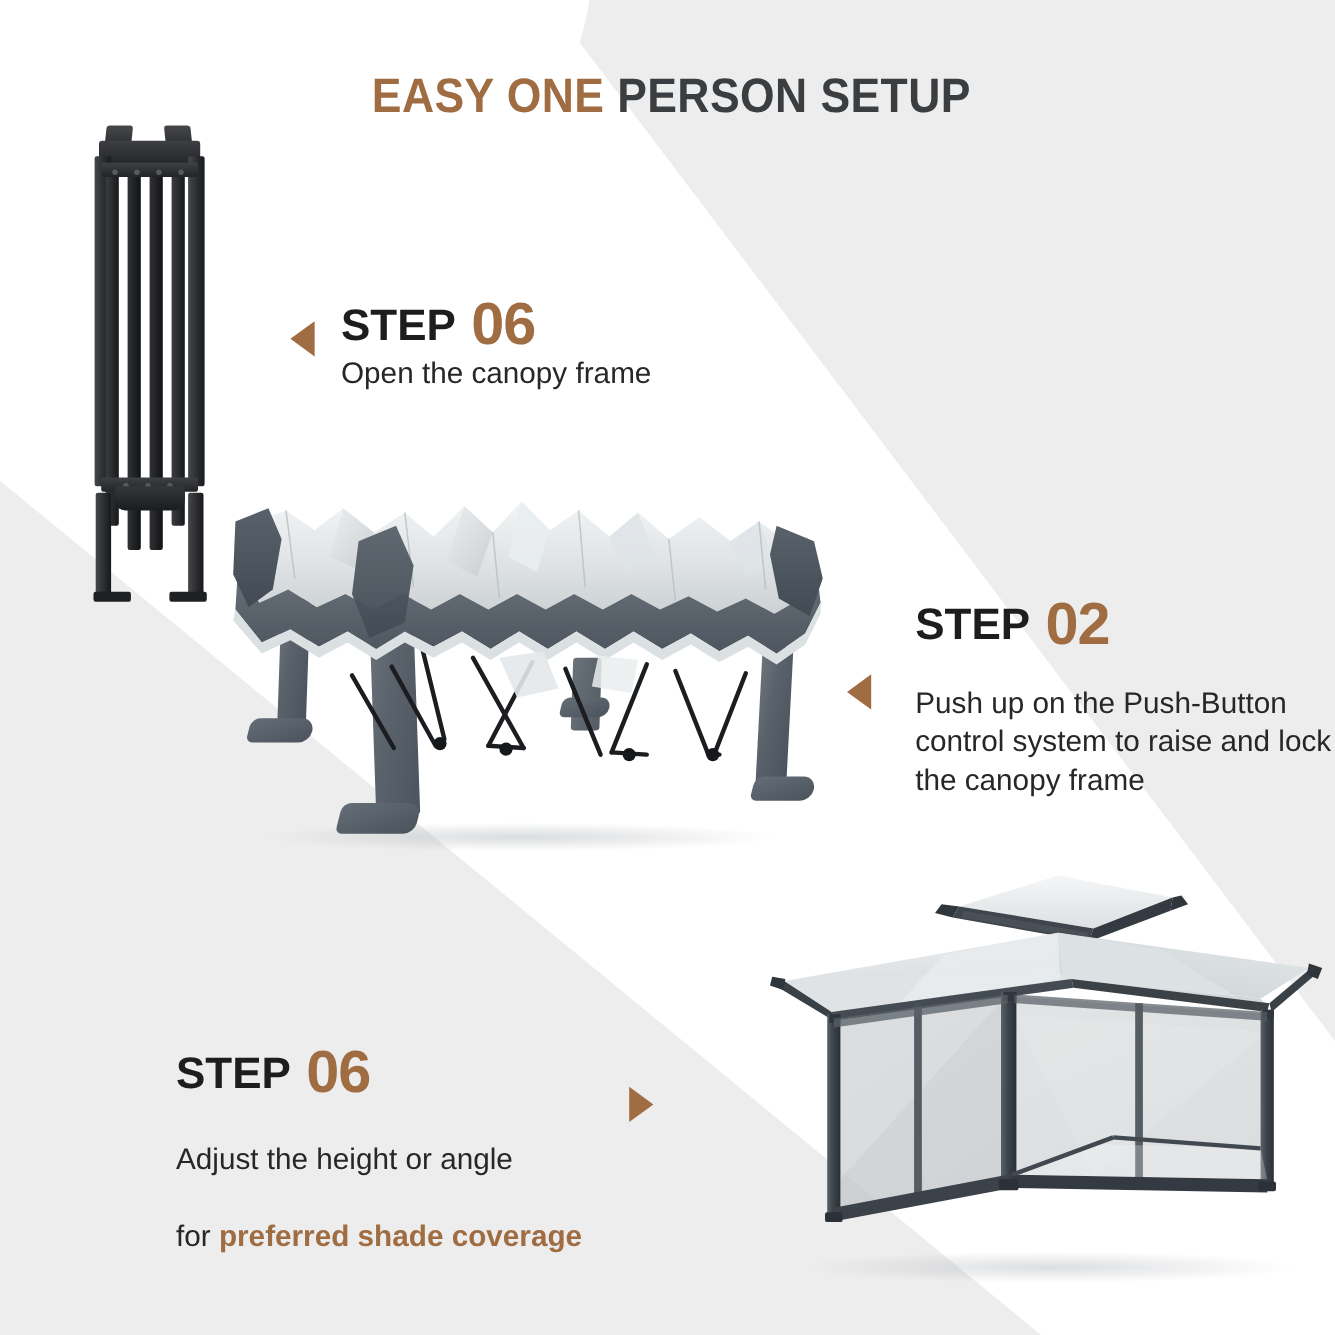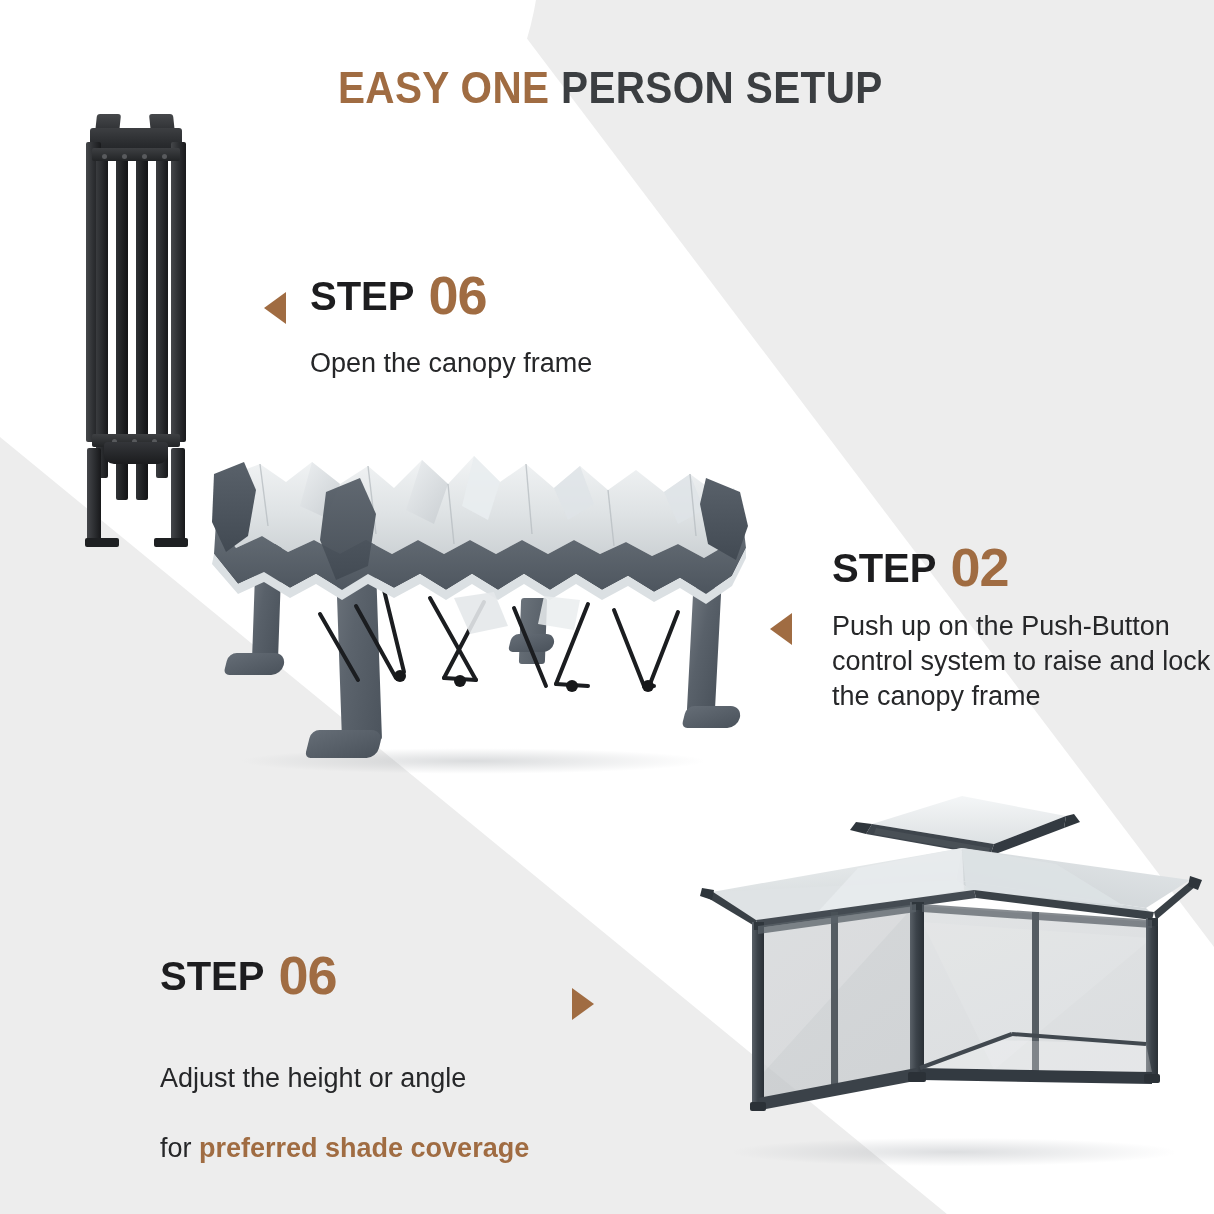--- a/index.html
+++ b/index.html
@@ -66,21 +66,21 @@
   }
   .step-head .num {
     color: #a06c42;
     font-size: 54px;
     font-weight: bold;
     margin-left: 14px;
     letter-spacing: -1px;
     vertical-align: -4px;
   }
   .step-desc {
-    margin-top: 24px;
+    margin-top: 0;
     font-size: 27px;
     line-height: 1.30;
     color: #262729;
     white-space: pre-line;
   }
   .step-desc .hl {
     color: #a06c42;
     font-weight: bold;
     text-align: right;
   }
@@ -405,21 +405,21 @@
       <path d="M246 150 L286 144 L300 178 L262 186 Z" fill="#e4e8ea" opacity=".9"></path>
       <path d="M336 148 L372 152 L366 182 L330 176 Z" fill="#eaedef" opacity=".85"></path>
     </svg>
   </div>
 
   <div class="tri tri-left" style="left:770px; top:613px;"></div>
   <div class="step-block" style="left:832px; top:540px;">
     <div class="step-head">
       <span>STEP</span><span class="num">02</span>
     </div>
-    <div class="step-desc" style="margin-top:15px;">Push up on the Push-Button
+    <div class="step-desc" style="margin-top:28px;">Push up on the Push-Button
 control system to raise and lock
 the canopy frame</div>
   </div>
 
   <div class="full-gazebo">
     <div class="fg-shadow"></div>
     <svg width="516" height="400" viewBox="0 0 516 400">
       <defs>
         <linearGradient id="roofA" x1="0" y1="0" x2="0.3" y2="1">
           <stop offset="0%" stop-color="#eef1f2"></stop>

